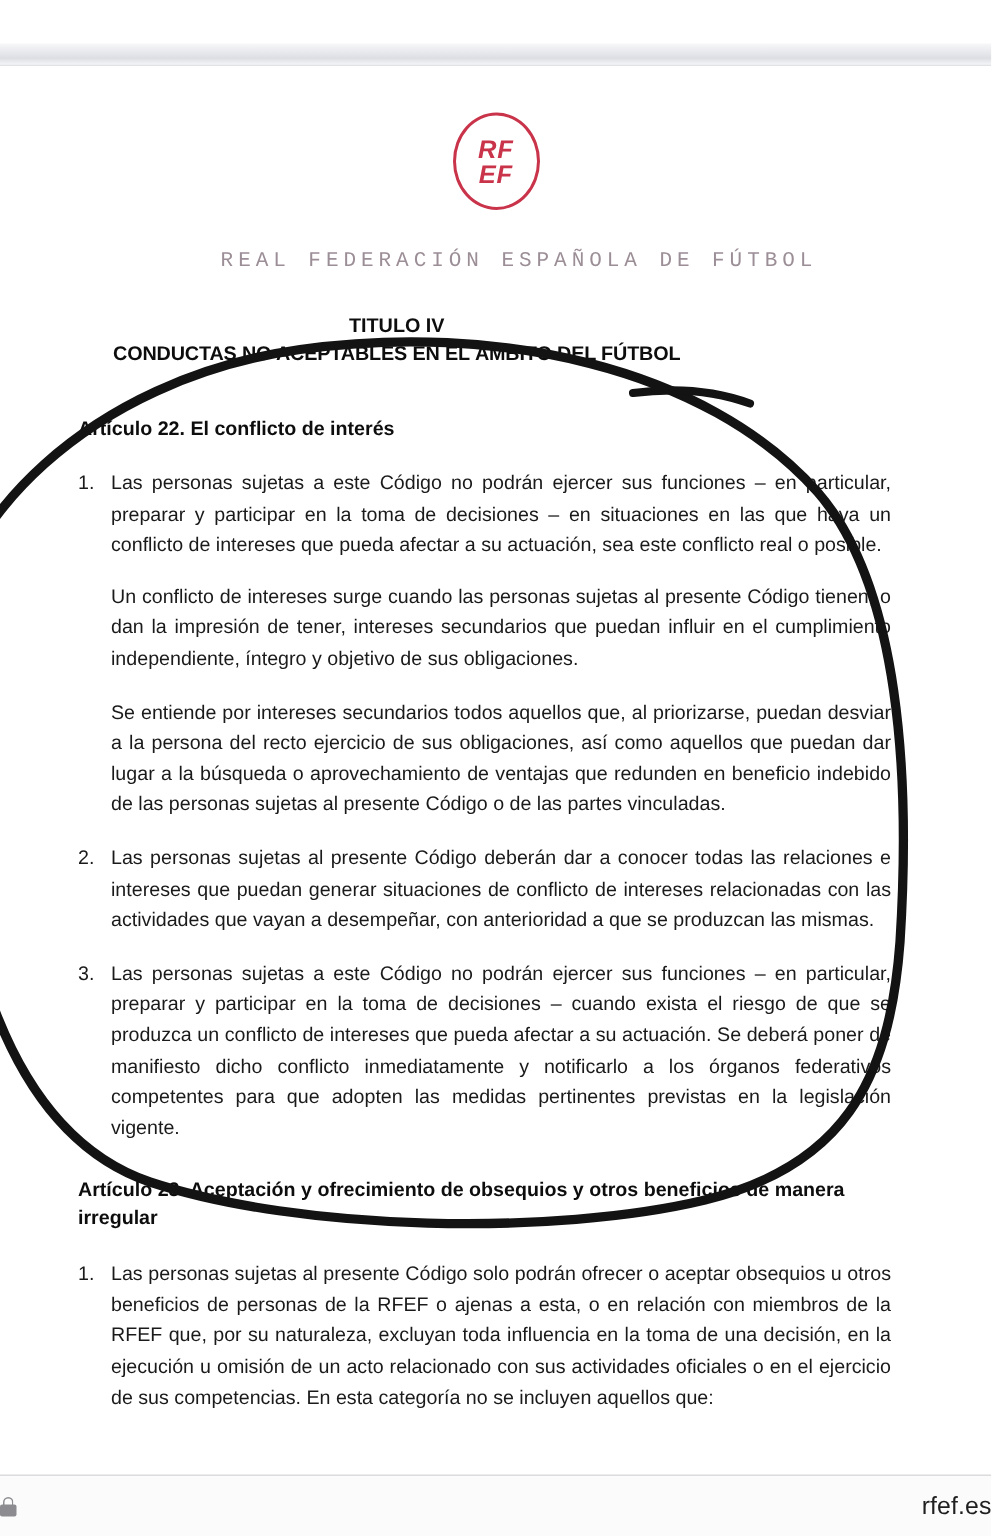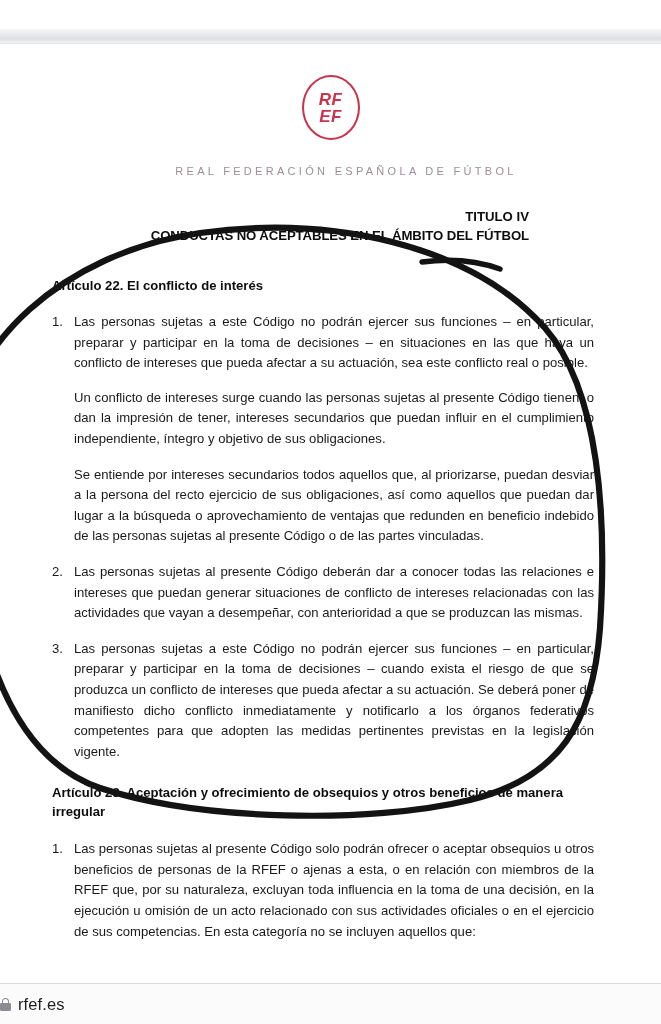--- a/index.html
+++ b/index.html
@@ -82,34 +82,34 @@
     font-size: 17px;
     line-height: 17px;
     letter-spacing: 0.5px;
     text-align: center;
     white-space: nowrap;
   }
   .logo-letters span { display: block; font-style: italic; }
 
   .masthead-sub {
     margin-top: 21px;
-    font-family: Liberation Sans, sans-serif;
-    font-size: 11px;
+    font-family: Liberation Mono, monospace;
+    font-size: 14px;
     letter-spacing: 3.3px;
     color: #9c8e96;
     white-space: nowrap;
     margin-left: 31px;
   }
 
   
   .title-block {
     position: absolute;
     top: 159px; left: 0;
     width: 529px;
-    text-align: right;
+    text-align: center;
     font-weight: bold;
     color: #0d0d0d;
     font-size: 13.2px;
     line-height: 19px;
     font-family: "Liberation Sans", sans-serif;
   }
   .title-block .t-sub { letter-spacing: -0.1px; }
 
   
   .body-col {
@@ -166,21 +166,21 @@
   
   .urlbar {
     position: absolute;
     bottom: 0; left: 0;
     width: 661px;
     height: 41px;
     background: #fbfbfb;
     border-top: 1px solid #dcdcde;
     display: flex;
     align-items: center;
-    justify-content: flex-start;
+    justify-content: space-between;
     gap: 7px;
   }
   .lock-icon {
     display: inline-block;
     width: 11px;
     height: 13px;
     position: relative;
     flex: 0 0 auto;
   }
   .lock-icon .shackle {

